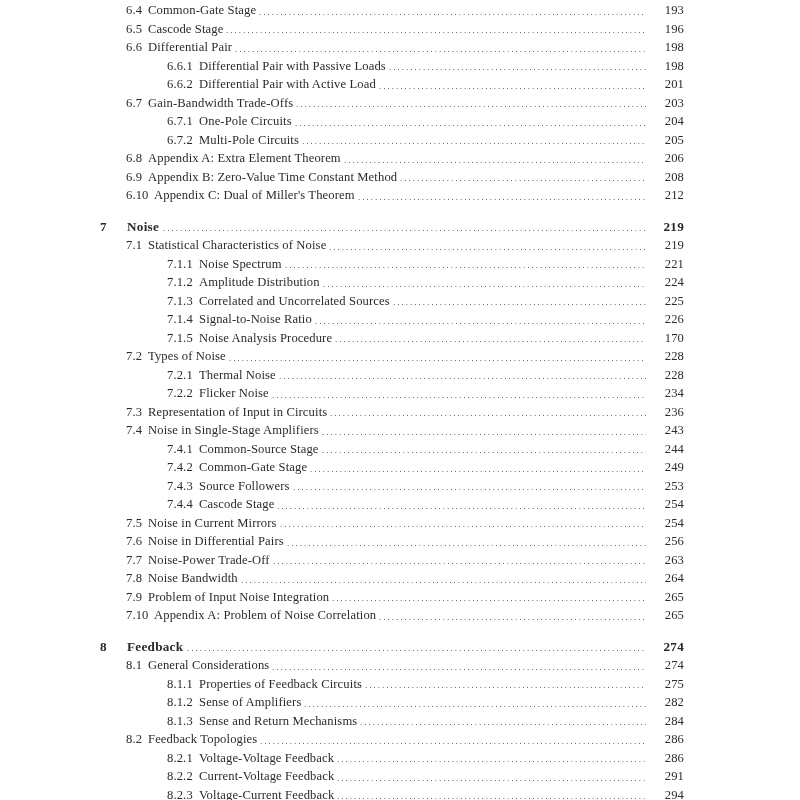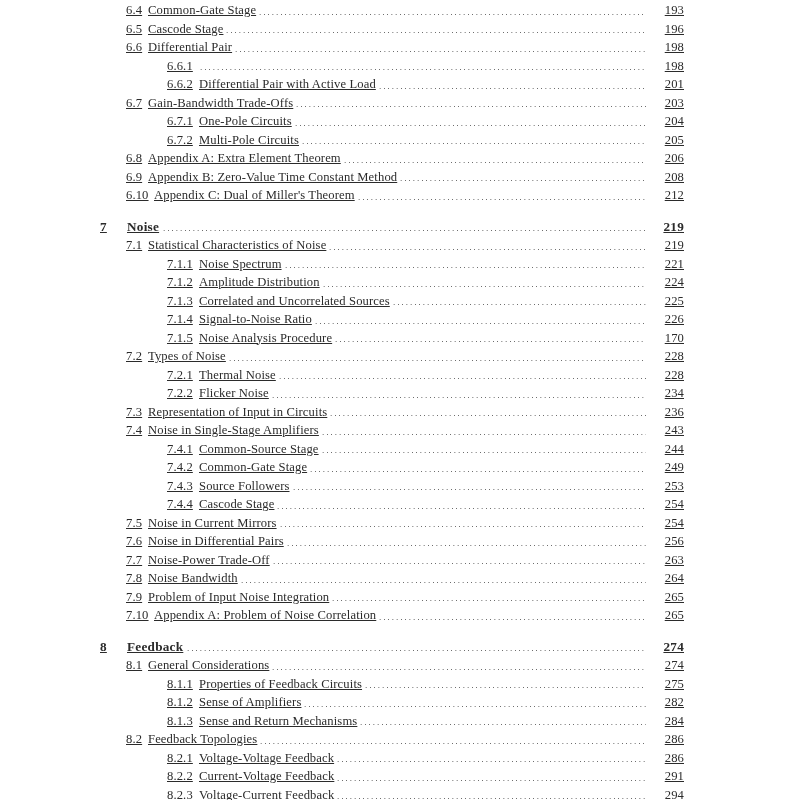--- a/index.html
+++ b/index.html
@@ -34,21 +34,20 @@
   }
 
   .toc-row {
     display: flex;
     align-items: center;
     height: 18.5px;
     line-height: 18.5px;
     white-space: nowrap;
     font-size: 12.6px;
     letter-spacing: 0.01em;
-    text-decoration: underline;
   }
 
   
   .toc-row.lvl1 {
     font-weight: bold;
     font-size: 13.2px;
     margin-top: 13px;
     letter-spacing: 0.02em;
   }
   .toc-row.lvl1 .num {
@@ -142,20 +141,21 @@
         <span class="page">196</span>
       </div>
       <div class="toc-row lvl2">
         <span class="num">6.6</span>
         <span class="title">Differential Pair</span>
         <span class="leader"></span>
         <span class="page">198</span>
       </div>
       <div class="toc-row lvl3">
         <span class="num">6.6.1</span>
+        <span class="title">Differential Pair with Passive Loads</span>
         <span class="leader"></span>
         <span class="page">198</span>
       </div>
       <div class="toc-row lvl3">
         <span class="num">6.6.2</span>
         <span class="title">Differential Pair with Active Load</span>
         <span class="leader"></span>
         <span class="page">201</span>
       </div>
       <div class="toc-row lvl2">

